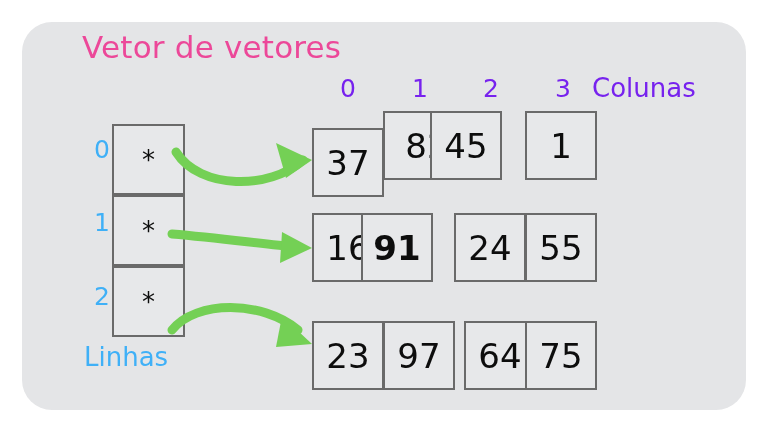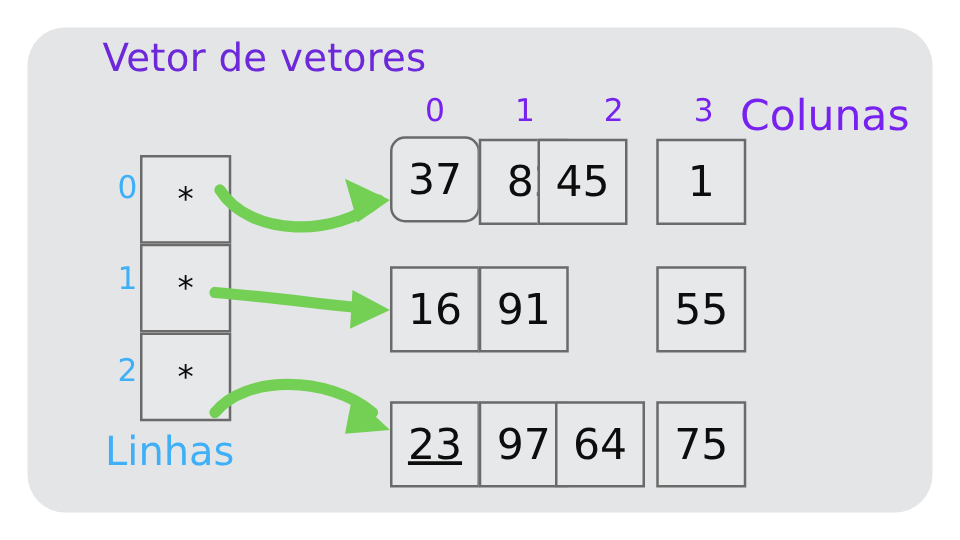--- a/index.html
+++ b/index.html
@@ -27,21 +27,21 @@
     height: 388px;
     background: #e4e5e7;
     border-radius: 30px;
   }
   
   .title {
     position: absolute;
     left: 82px;
     top: 29px;
     font-size: 31px;
-    color: #6d28d9;
+    color: #ec4899;
     letter-spacing: .2px;
     white-space: nowrap;
   }
   
   .cell {
     position: absolute;
     box-sizing: border-box;
     border: 2px solid #6a6a6a;
     background: #e7e8ea;
     display: flex;
@@ -65,38 +65,38 @@
     position: absolute;
     font-size: 25px;
     color: #3fb0f7;
     text-align: right;
     width: 30px;
   }
   .linhas {
     position: absolute;
     left: 84px;
     top: 342px;
-    font-size: 32px;
+    font-size: 26px;
     color: #3fb0f7;
     white-space: nowrap;
   }
   
   .collabel {
     position: absolute;
     top: 74px;
     font-size: 25px;
     color: #7722ee;
     text-align: center;
     width: 40px;
   }
   .colunas {
     position: absolute;
     left: 592px;
     top: 73px;
-    font-size: 34px;
+    font-size: 26px;
     color: #7722ee;
     white-space: nowrap;
   }
   .arrow-layer {
     position: absolute;
     left: 0;
     top: 0;
     width: 768px;
     height: 432px;
     pointer-events: none;
@@ -119,32 +119,33 @@
 
   <div class="rowlabel" style="left:80px; top:135px;">0</div>
   <div class="rowlabel" style="left:80px; top:208px;">1</div>
   <div class="rowlabel" style="left:80px; top:282px;">2</div>
   <div class="linhas">Linhas</div>
 
   <div class="cell vcell" style="top:124px;">*</div>
   <div class="cell vcell" style="top:195px;">*</div>
   <div class="cell vcell" style="top:266px;">*</div>
 
-  <div class="cell hcell" style="left:312px; top:109px;border-radius:12px;">37</div>
+  <div class="cell hcell" style="left:312px; top:128px;">37</div>
   <div class="cell hcell" style="left:383px; top:111px;padding-left:16px;">82</div>
   <div class="cell hcell" style="left:430px; top:111px;">45</div>
   <div class="cell hcell" style="left:525px; top:111px;">1</div>
 
   <div class="cell hcell" style="left:312px; top:213px;">16</div>
-  <div class="cell hcell" style="left:383px; top:213px;">91</div>
+  <div class="cell hcell" style="left:361px; top:213px;font-weight:bold;">91</div>
+  <div class="cell hcell" style="left:454px; top:213px;">24</div>
   <div class="cell hcell" style="left:525px; top:213px;">55</div>
 
-  <div class="cell hcell" style="left:312px; top:321px;text-decoration:underline;">23</div>
+  <div class="cell hcell" style="left:312px; top:321px;">23</div>
   <div class="cell hcell" style="left:383px; top:321px;">97</div>
-  <div class="cell hcell" style="left:444px; top:321px;">64</div>
+  <div class="cell hcell" style="left:464px; top:321px;">64</div>
   <div class="cell hcell" style="left:525px; top:321px;">75</div>
 
   <svg class="arrow-layer" viewBox="0 0 768 432">
 
     <g>
       <path d="M176,152 C200,190 270,190 303,160" fill="none" stroke="#74d055" stroke-width="9" stroke-linecap="round"></path>
       <path d="M276,143 L312,160 L286,178 Z" fill="#74d055"></path>
     </g>
 
     <g>

